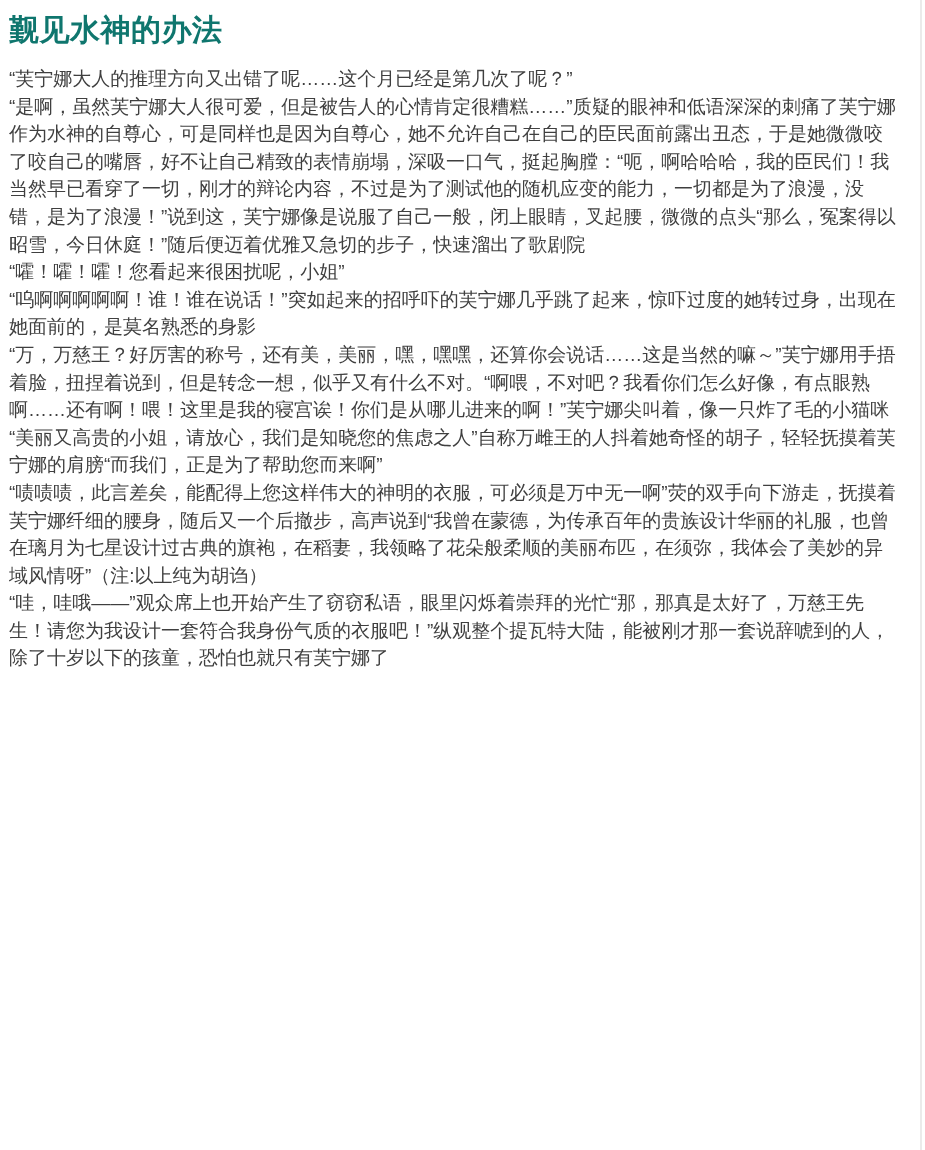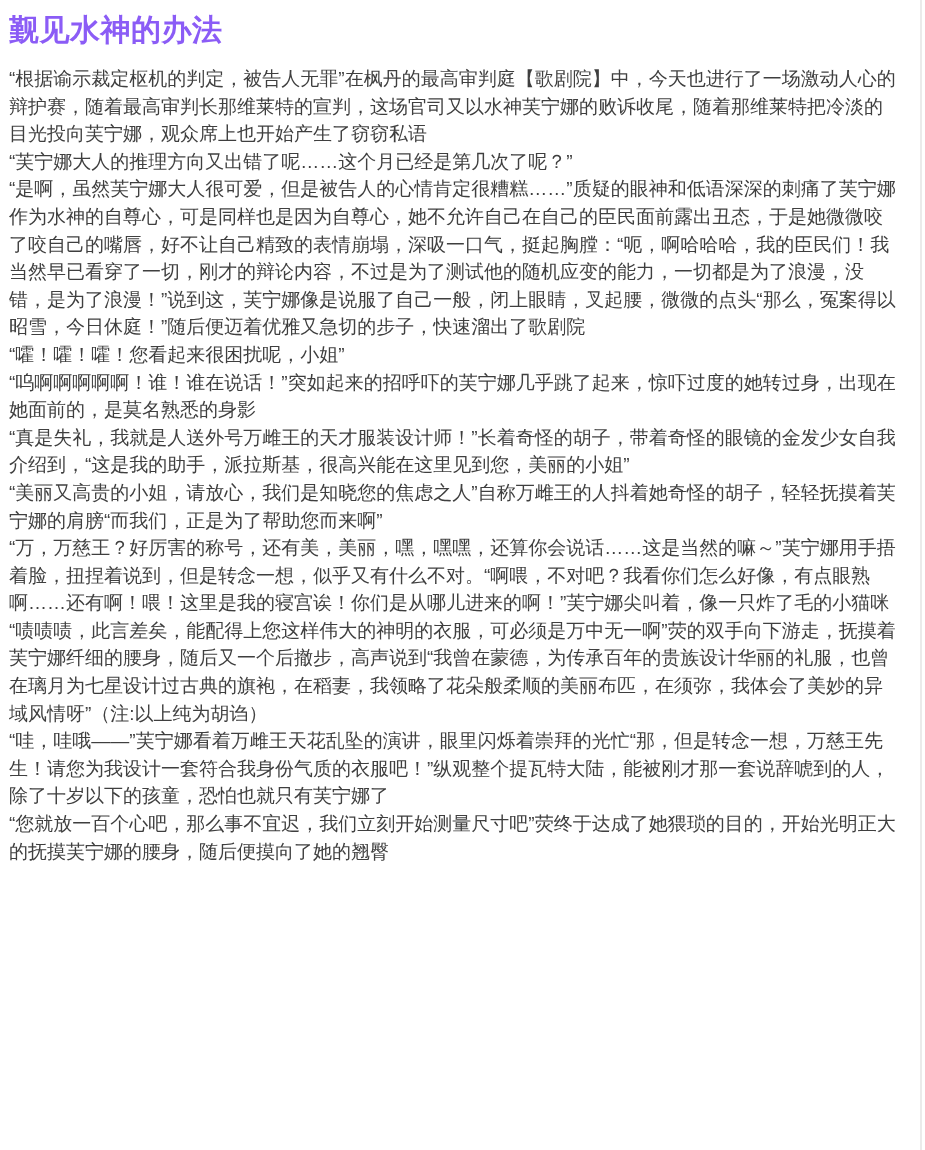--- a/index.html
+++ b/index.html
@@ -15,21 +15,21 @@
     font-family: "Liberation Sans", "DejaVu Sans", sans-serif;
   }
   .page {
     padding: 12px 24px 0 9px;
   }
   .title {
     margin: 0 0 17px 0;
     font-size: 30px;
     line-height: 36px;
     font-weight: 700;
-    color: #8b5cf6;
+    color: #0f766e;
     letter-spacing: 0.5px;
   }
   .body-text p.para {
     margin: 0;
     padding: 0;
     font-size: 19px;
     line-height: 27.6px;
     color: #3f3f3f;
     word-break: break-all;
     text-align: left;
@@ -42,27 +42,24 @@
     height: 100%;
     background: #ebebeb;
   }
 </style>
 </head>
 <body>
 
 <main class="page">
   <h1 class="title">觐见水神的办法</h1>
   <div class="body-text">
-      <p class="para">“根据谕示裁定枢机的判定，被告人无罪”在枫丹的最高审判庭【歌剧院】中，今天也进行了一场激动人心的辩护赛，随着最高审判长那维莱特的宣判，这场官司又以水神芙宁娜的败诉收尾，随着那维莱特把冷淡的目光投向芙宁娜，观众席上也开始产生了窃窃私语</p>
       <p class="para">“芙宁娜大人的推理方向又出错了呢……这个月已经是第几次了呢？”</p>
       <p class="para">“是啊，虽然芙宁娜大人很可爱，但是被告人的心情肯定很糟糕……”质疑的眼神和低语深深的刺痛了芙宁娜作为水神的自尊心，可是同样也是因为自尊心，她不允许自己在自己的臣民面前露出丑态，于是她微微咬了咬自己的嘴唇，好不让自己精致的表情崩塌，深吸一口气，挺起胸膛：“呃，啊哈哈哈，我的臣民们！我当然早已看穿了一切，刚才的辩论内容，不过是为了测试他的随机应变的能力，一切都是为了浪漫，没错，是为了浪漫！”说到这，芙宁娜像是说服了自己一般，闭上眼睛，叉起腰，微微的点头“那么，冤案得以昭雪，今日休庭！”随后便迈着优雅又急切的步子，快速溜出了歌剧院</p>
       <p class="para">“嚯！嚯！嚯！您看起来很困扰呢，小姐”</p>
       <p class="para">“呜啊啊啊啊啊！谁！谁在说话！”突如起来的招呼吓的芙宁娜几乎跳了起来，惊吓过度的她转过身，出现在她面前的，是莫名熟悉的身影</p>
-      <p class="para">“真是失礼，我就是人送外号万雌王的天才服装设计师！”长着奇怪的胡子，带着奇怪的眼镜的金发少女自我介绍到，“这是我的助手，派拉斯基，很高兴能在这里见到您，美丽的小姐”</p>
+      <p class="para">“万，万慈王？好厉害的称号，还有美，美丽，嘿，嘿嘿，还算你会说话……这是当然的嘛～”芙宁娜用手捂着脸，扭捏着说到，但是转念一想，似乎又有什么不对。“啊喂，不对吧？我看你们怎么好像，有点眼熟啊……还有啊！喂！这里是我的寝宫诶！你们是从哪儿进来的啊！”芙宁娜尖叫着，像一只炸了毛的小猫咪</p>
       <p class="para">“美丽又高贵的小姐，请放心，我们是知晓您的焦虑之人”自称万雌王的人抖着她奇怪的胡子，轻轻抚摸着芙宁娜的肩膀“而我们，正是为了帮助您而来啊”</p>
-      <p class="para">“万，万慈王？好厉害的称号，还有美，美丽，嘿，嘿嘿，还算你会说话……这是当然的嘛～”芙宁娜用手捂着脸，扭捏着说到，但是转念一想，似乎又有什么不对。“啊喂，不对吧？我看你们怎么好像，有点眼熟啊……还有啊！喂！这里是我的寝宫诶！你们是从哪儿进来的啊！”芙宁娜尖叫着，像一只炸了毛的小猫咪</p>
       <p class="para">“啧啧啧，此言差矣，能配得上您这样伟大的神明的衣服，可必须是万中无一啊”荧的双手向下游走，抚摸着芙宁娜纤细的腰身，随后又一个后撤步，高声说到“我曾在蒙德，为传承百年的贵族设计华丽的礼服，也曾在璃月为七星设计过古典的旗袍，在稻妻，我领略了花朵般柔顺的美丽布匹，在须弥，我体会了美妙的异域风情呀”（注:以上纯为胡诌）</p>
-      <p class="para">“哇，哇哦——”芙宁娜看着万雌王天花乱坠的演讲，眼里闪烁着崇拜的光忙“那，但是转念一想，万慈王先生！请您为我设计一套符合我身份气质的衣服吧！”纵观整个提瓦特大陆，能被刚才那一套说辞唬到的人，除了十岁以下的孩童，恐怕也就只有芙宁娜了</p>
-      <p class="para">“您就放一百个心吧，那么事不宜迟，我们立刻开始测量尺寸吧”荧终于达成了她猥琐的目的，开始光明正大的抚摸芙宁娜的腰身，随后便摸向了她的翘臀</p>
+      <p class="para">“哇，哇哦——”观众席上也开始产生了窃窃私语，眼里闪烁着崇拜的光忙“那，那真是太好了，万慈王先生！请您为我设计一套符合我身份气质的衣服吧！”纵观整个提瓦特大陆，能被刚才那一套说辞唬到的人，除了十岁以下的孩童，恐怕也就只有芙宁娜了</p>
     </div>
 </main>
 
 <div class="scrollbar-track"></div>
 
 </body></html>

